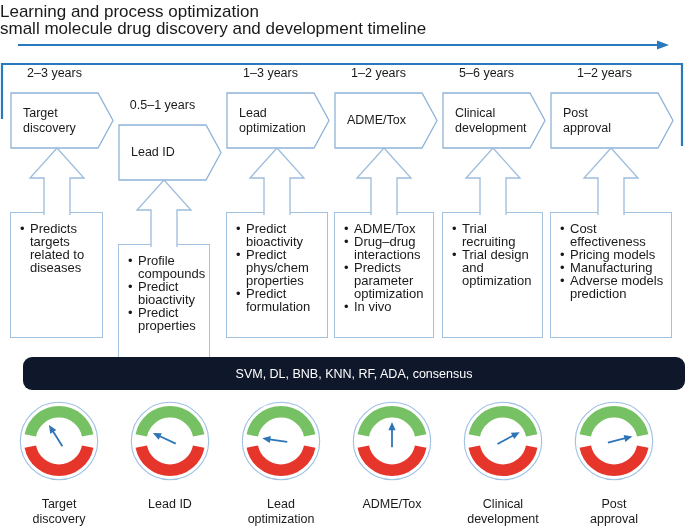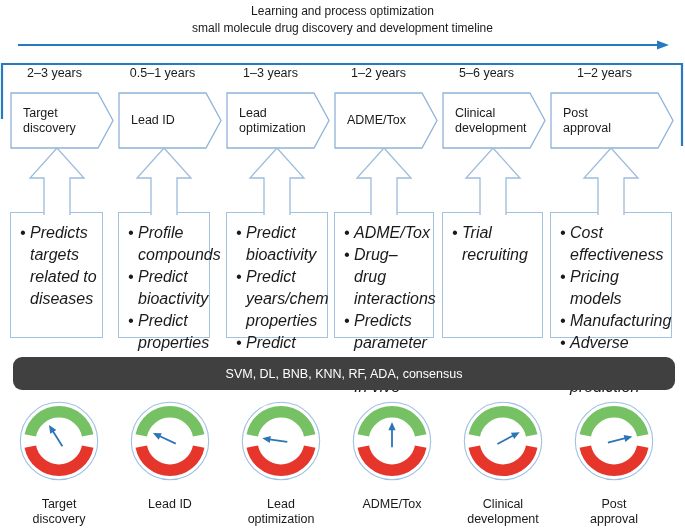--- a/index.html
+++ b/index.html
@@ -1,48 +1,48 @@
 <!DOCTYPE html>
 <html><head>
 <meta charset="utf-8">
 <style>
   html,body{margin:0;padding:0;background:#fff;}
   .canvas{
     position:relative;width:685px;height:528px;background:#fff;overflow:hidden;
     font-family:"Liberation Sans", sans-serif;color:#1a1a1a;
   }
-  .title{position:absolute;top:3px;left:0;width:685px;text-align:center;
-    font-size:12px;line-height:17px;color:#1a1a1a;}
+  .title{position:absolute;top:3px;left:0;width:685px;
+    font-size:17px;line-height:17px;color:#1a1a1a;}
   .overlay{position:absolute;top:0;left:0;pointer-events:none;}
   
   .col{position:absolute;top:0;height:444px;}
   .c0{left:10px;width:93px;}
-  .c1{left:118px;width:92px;}
+  .c1{left:118px;width:92px;margin-top:32px;}
   .c2{left:226px;width:102px;}
   .c3{left:334px;width:100px;}
   .c4{left:442px;width:101px;}
   .c5{left:550px;width:122px;}
   .year{position:absolute;top:66px;left:0;width:89px;text-align:center;
     font-size:12.5px;color:#1a1a1a;}
   .c5 .year{width:109px;}
   .chev-svg{position:absolute;top:92px;left:0;overflow:visible;}
   .chev-shape{fill:#fff;stroke:#8fb3d8;stroke-width:1.3;}
   .chev-label{position:absolute;top:92px;left:0;height:57px;width:78px;
     display:flex;align-items:center;padding-left:13px;box-sizing:border-box;
     font-size:12.5px;line-height:15px;white-space:pre-line;}
   .upArrow{position:absolute;top:147px;left:calc(50% - 29px);z-index:3;overflow:visible;}
   .upArrow path{fill:#fff;stroke:#9cbcdc;stroke-width:1.3;}
   .box{position:absolute;top:212px;left:0;height:126px;width:100%;
     box-sizing:border-box;border:1px solid #a3c2e0;background:#fff;z-index:2;}
   .box ul{margin:0;padding:9px 4px 0 7px;list-style:none;}
-  .box li{position:relative;padding-left:12px;font-size:16px;line-height:22px;color:#1a1a1a;font-style:italic;}
+  .box li{position:relative;padding-left:12px;font-size:13px;line-height:13px;color:#1a1a1a;}
   .box li::before{content:"\2022";position:absolute;left:2px;}
   
-  .banner{position:absolute;top:357px;left:13px;width:662px;height:33px;
-    background:#404040;border-radius:9px;display:flex;align-items:center;
+  .banner{position:absolute;top:357px;left:23px;width:662px;height:33px;
+    background:#0f172a;border-radius:9px;display:flex;align-items:center;
     justify-content:center;color:#fff;font-size:12.5px;z-index:2;}
   
   .gauge{position:absolute;top:396px;width:90px;height:90px;}
   .gring{fill:#fff;stroke:#9cc0e2;stroke-width:1.2;}
   .garc{fill:none;stroke-width:13;}
   .garc.green{stroke:#76c163;}
   .garc.red{stroke:#e6352b;}
   .needle line{stroke:#2e75b6;stroke-width:2;}
   .needle polygon{fill:#2e75b6;}
   .glabel{position:absolute;top:497px;width:110px;text-align:center;
@@ -105,21 +105,21 @@
       <path class="chev-shape" d="M1,1 L88,1 L103,28.5 L88,56 L1,56 Z"></path>
     </svg>
     <div class="chev-label">Lead
 optimization</div>
     <svg class="upArrow" width="58" height="68">
       <path d="M16,68 L16,31 L2,31 L29,1 L56,31 L42,31 L42,68"></path>
     </svg>
     <div class="box">
       <ul>
         <li>Predict bioactivity</li>
-        <li>Predict years/chem properties</li>
+        <li>Predict phys/chem properties</li>
         <li>Predict formulation</li>
       </ul>
     </div>
   </div>
 
   <div class="col c3">
     <div class="year">1–2 years</div>
     <svg class="chev-svg" width="104" height="57">
       <path class="chev-shape" d="M1,1 L88,1 L103,28.5 L88,56 L1,56 Z"></path>
     </svg>
@@ -143,20 +143,21 @@
       <path class="chev-shape" d="M1,1 L88,1 L103,28.5 L88,56 L1,56 Z"></path>
     </svg>
     <div class="chev-label">Clinical
 development</div>
     <svg class="upArrow" width="58" height="68">
       <path d="M16,68 L16,31 L2,31 L29,1 L56,31 L42,31 L42,68"></path>
     </svg>
     <div class="box">
       <ul>
         <li>Trial recruiting</li>
+        <li>Trial design and optimization</li>
       </ul>
     </div>
   </div>
 
   <div class="col c5">
     <div class="year">1–2 years</div>
     <svg class="chev-svg" width="124" height="57">
       <path class="chev-shape" d="M1,1 L108,1 L123,28.5 L108,56 L1,56 Z"></path>
     </svg>
     <div class="chev-label">Post

